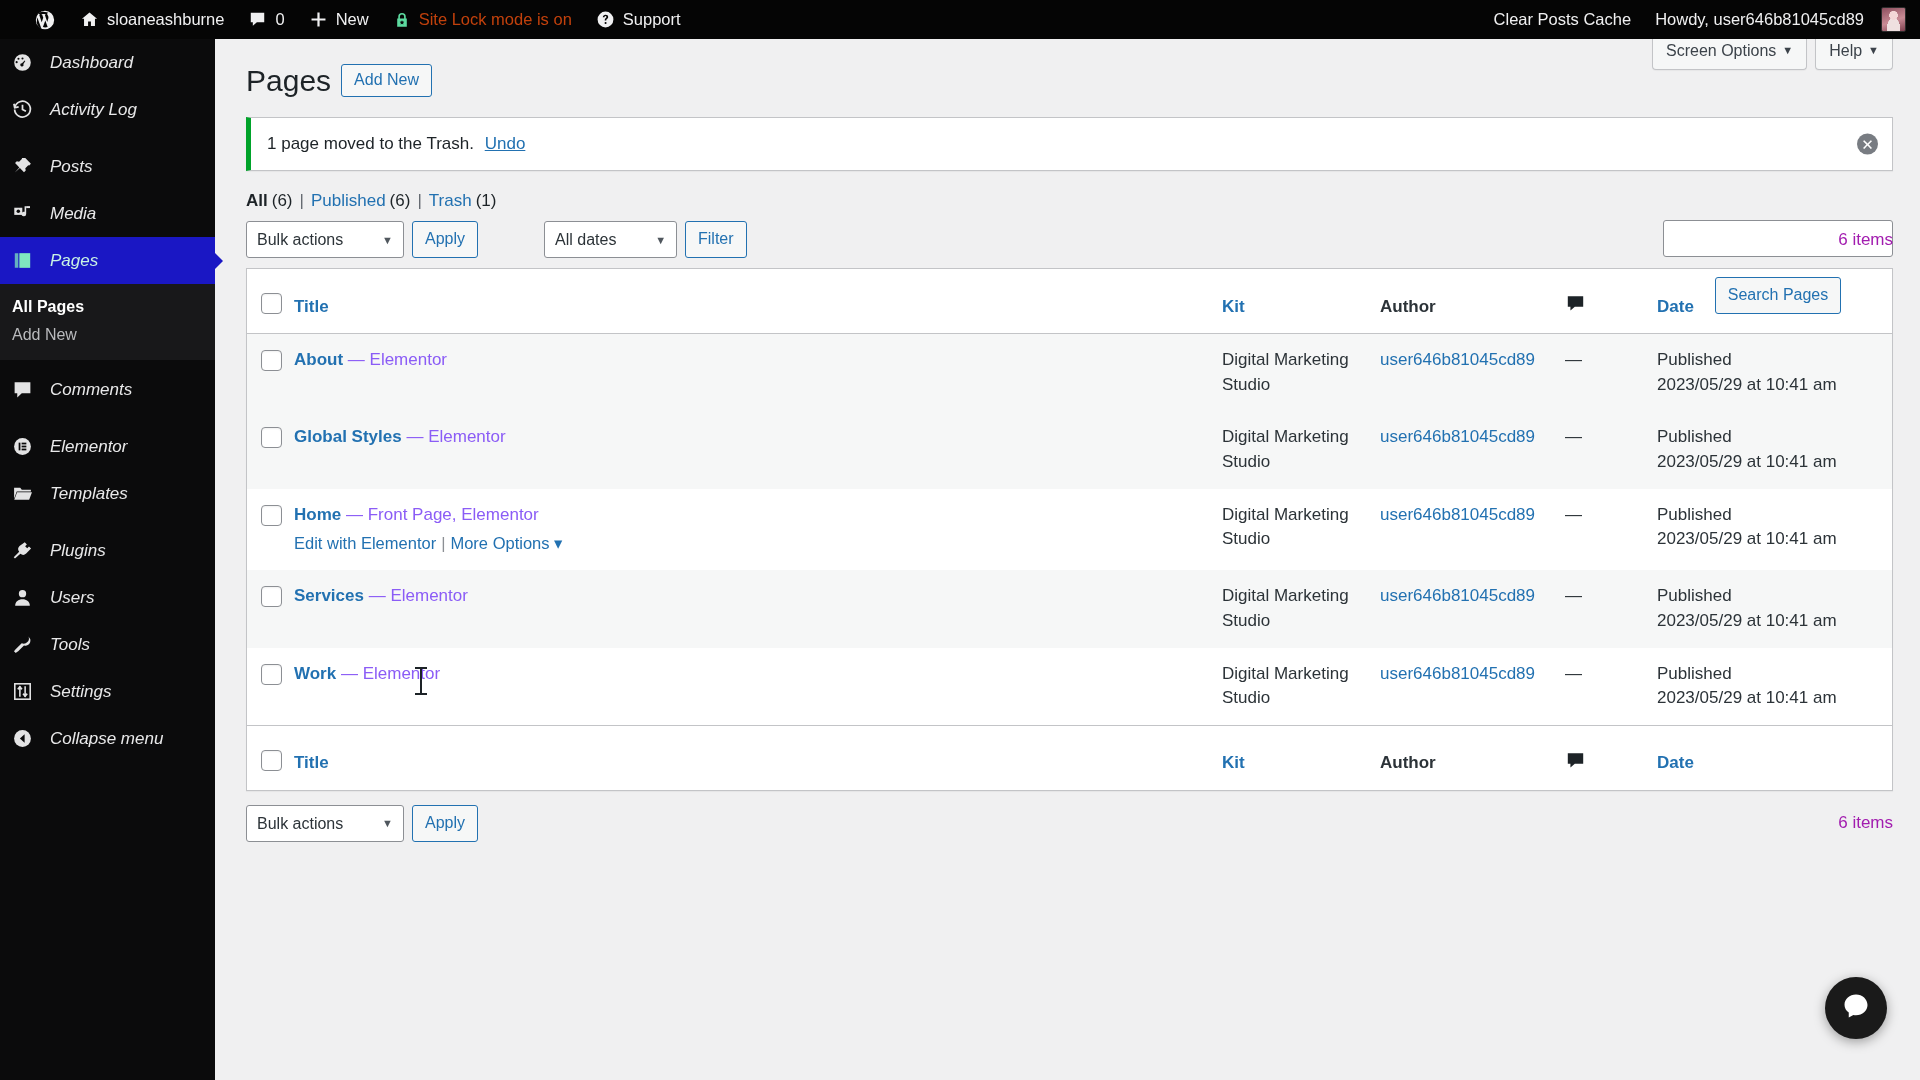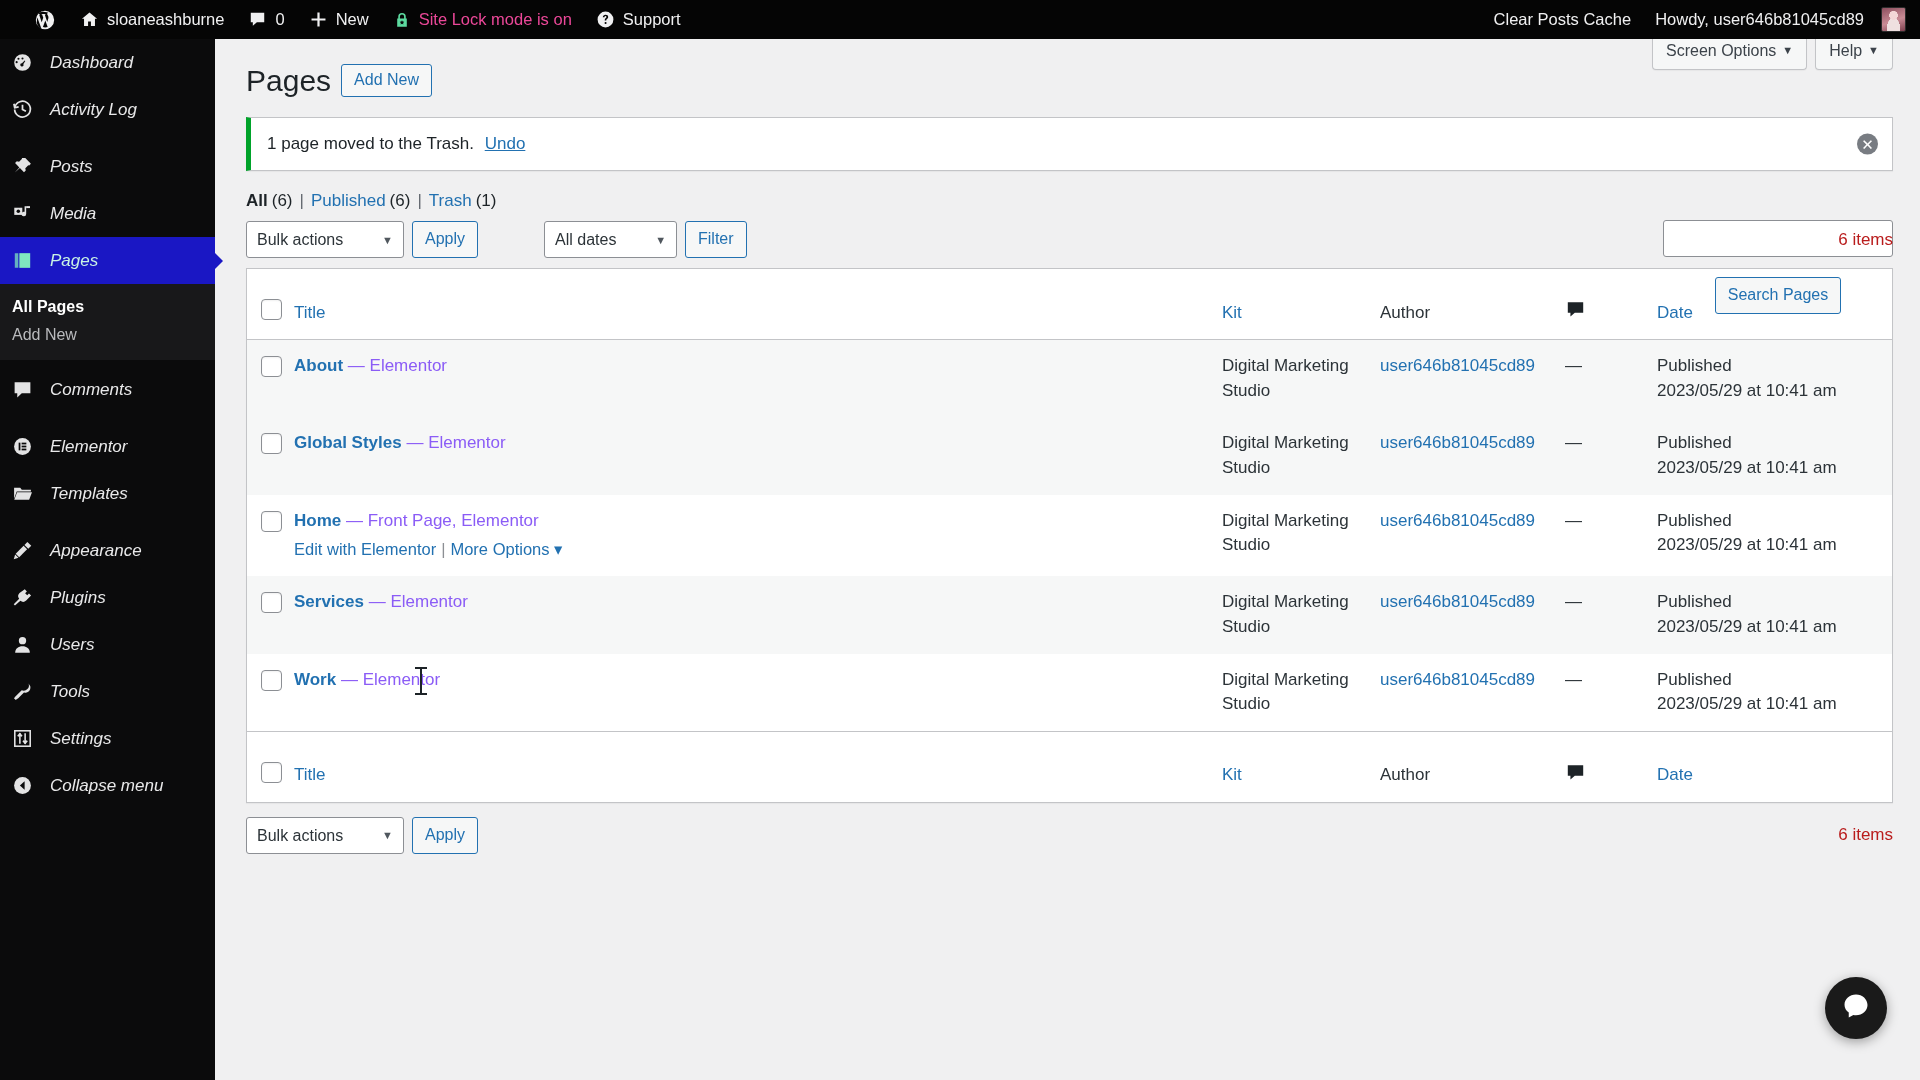--- a/index.html
+++ b/index.html
@@ -23,21 +23,21 @@
   }
   .ab-item {
     display: flex; align-items: center; gap: 8px;
     height: 39px; padding: 0 12px;
     color: #f0f0f1; white-space: nowrap;
   }
   .ab-left { display: flex; align-items: center; padding-left: 22px; }
   .ab-right { margin-left: auto; display: flex; align-items: center; padding-right: 8px; }
   .ab-icon { display: inline-flex; align-items: center; justify-content: center; }
   .ab-icon svg { display: block; }
-  .ab-greenlabel { color: #ec4899; }
+  .ab-greenlabel { color: #c2410c; }
   .avatar {
     width: 25px; height: 25px; margin-left: 9px;
     border-radius: 2px;
     background:
       radial-gradient(circle at 50% 32%, #f3d6d6 0 22%, transparent 23%),
       radial-gradient(ellipse at 50% 100%, #efe0e0 0 42%, transparent 43%),
       linear-gradient(160deg,#8d4f5e,#c98b95 55%,#7d3f4e);
     border: 1px solid #2b2b2b;
   }
 
@@ -179,39 +179,39 @@
     font-size: 16px; height: 37px;
     padding: 0 34px 0 10px;
     font-family: "Liberation Sans", sans-serif;
   }
   .select-arrow {
     position: absolute; right: 11px; top: 50%;
     transform: translateY(-50%); pointer-events: none;
     color: #50575e; font-size: 11px;
   }
   .displaying-num {
-    margin-left: auto; font-size: 17px; color: #b91c1c;
+    margin-left: auto; font-size: 17px; color: #a21caf;
   }
 
   
   table.wp-list-table {
     width: 100%;
     border-collapse: separate; border-spacing: 0;
     background: #fff;
     border: 1px solid #c3c4c7;
     box-shadow: 0 1px 1px rgba(0,0,0,.04);
     font-size: 17px;
     table-layout: fixed;
   }
   table.wp-list-table thead th,
   table.wp-list-table tfoot th {
     text-align: left;
-    font-weight: 400;
+    font-weight: 700;
     color: #2c3338;
-    padding: 30px 10px 13px 0;
+    padding: 24px 10px 13px 0;
     border-bottom: 1px solid #c3c4c7;
     vertical-align: middle;
     line-height: 1.3;
     margin-left: 44px;
   }
   table.wp-list-table tfoot th {
     border-bottom: none; border-top: 1px solid #c3c4c7;
   }
   table.wp-list-table thead th a,
   table.wp-list-table tfoot th a { color: #2271b1; text-decoration: none; }
@@ -428,30 +428,20 @@
       <svg width="21" height="21" viewBox="0 0 24 24" fill="currentColor">
           <path d="M2.4 5.4h7l1.8 2.2h10.4v2.2H5.4L2.4 18z"></path>
           <path d="M5.8 10.6h17L19.6 19H2.6z"></path>
         </svg>
     </span>
     <span class="mi-label">Templates</span>
   </div>
 
   <div class="menu-sep"></div>
 
-  <div class="menu-item">
-    <span class="mi-icon">
-      <svg width="21" height="21" viewBox="0 0 24 24" fill="currentColor">
-          <path d="M17.6 2.2 22 6.6l-3.4 3.4-4.4-4.4z"></path>
-          <path d="M13.3 6.7l4 4L8.2 19.8l-4-4z"></path>
-          <path d="M3.6 16.6 7.4 20.4 2 22z"></path>
-        </svg>
-    </span>
-    <span class="mi-label">Appearance</span>
-  </div>
 
   <div class="menu-item">
     <span class="mi-icon">
       <svg width="21" height="21" viewBox="0 0 24 24" fill="currentColor">
           <path d="M14.6 2.6 17 5l-2 2 2.4 2.4 2-2 2.4 2.4-5.6 5.6a5 5 0 0 1-6.6.4L3.4 21 2 19.6l6.2-6.2a5 5 0 0 1 .4-6.6z"></path>
         </svg>
     </span>
     <span class="mi-label">Plugins</span>
   </div>
 

